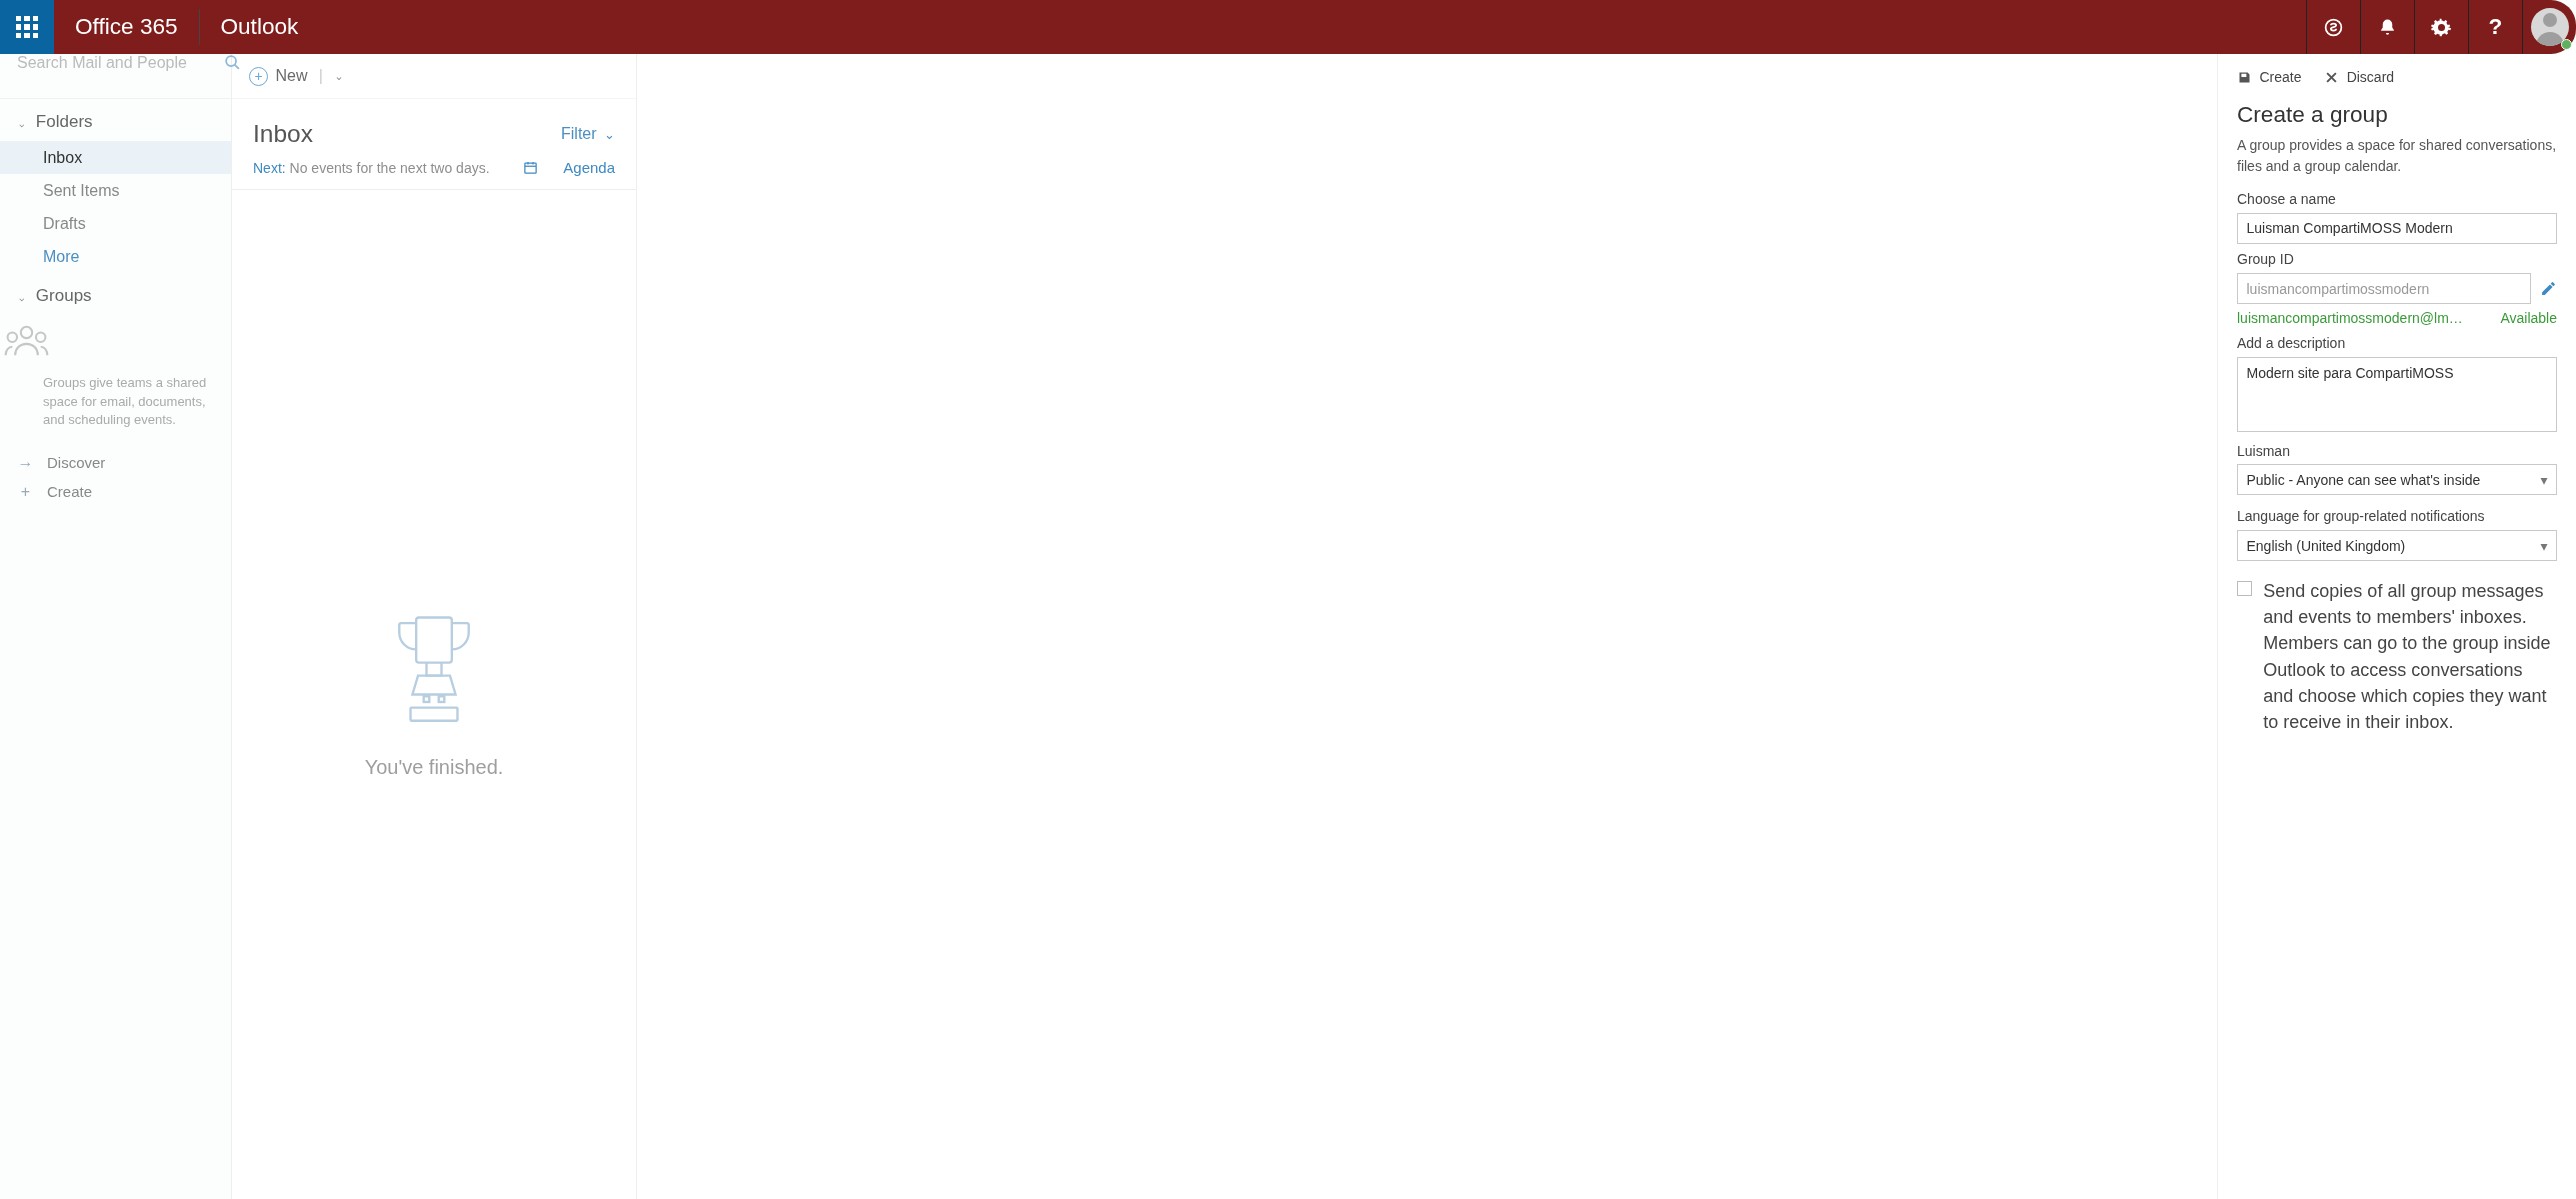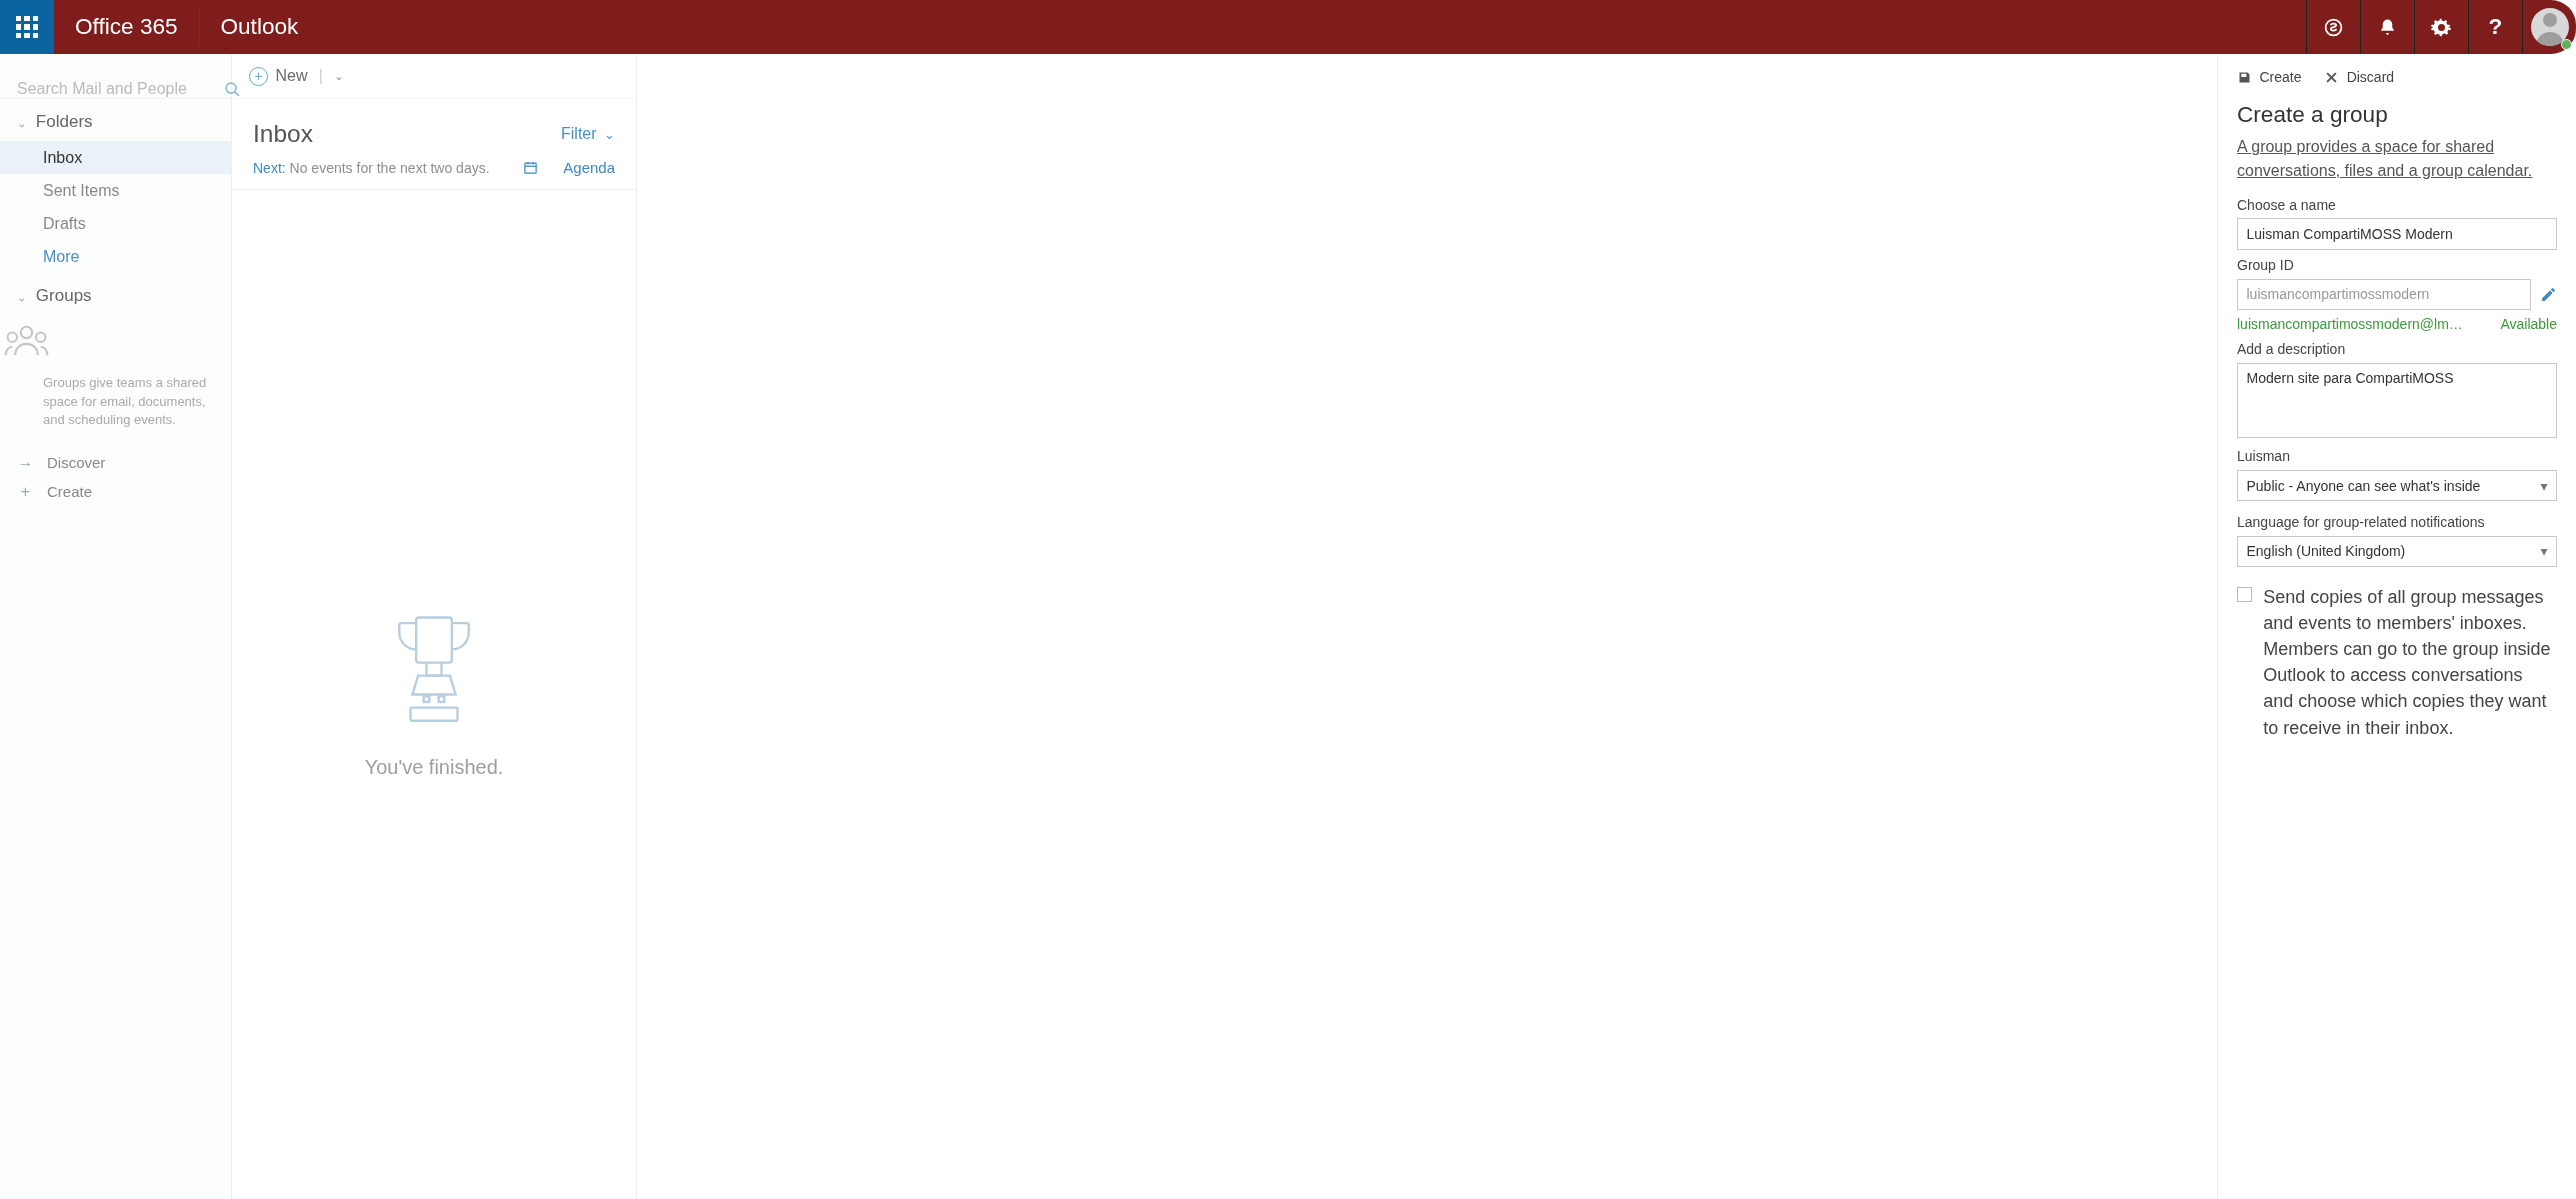--- a/index.html
+++ b/index.html
@@ -17,21 +17,21 @@
   .top-icon { width:54px; display:flex; align-items:center; justify-content:center; font-size:19px; cursor:pointer; border-left:0.9px solid #222; }
   .avatar { width:54px; display:flex; align-items:center; justify-content:center; position:relative; border-left:0.9px solid #222; }
   .avatar-circle { width:38px; height:38px; border-radius:50%; background: #d8d8d8; display:flex; align-items:flex-end; justify-content:center; overflow:hidden; }
   .presence { position:absolute; right:3.8px; bottom:3.8px; width:11.3px; height:11.3px; border-radius:50%; background:#5fb05f; border:1.9px solid #fff;}
 
   
   .main { display:flex; height: calc(100vh - 54px); }
 
   
   .sidebar { width:232px; border-right:0.9px solid #eee; background:#fcfdfd; display:flex; flex-direction:column; }
-  .search { height:45px; display:flex; align-items:flex-end; padding: 0 17px; color:#a8a8a8; border-bottom:0.9px solid #f0f0f0;}
+  .search { height:45px; display:flex; align-items:flex-start; padding: 0 17px; color:#a8a8a8; border-bottom:0.9px solid #f0f0f0;}
   .search input { border:none; background:transparent; font-size:16px; flex:1; outline:none; color:#666;}
   .search input::placeholder { color:#bbb; }
   .search-icon { color:#8fb9d6; font-size:17px; }
 
   .nav-section-header { display:flex; align-items:center; gap:9.4px; padding: 13px 17px 9.4px; font-size:17px; color:#666; cursor:pointer;}
   .nav-section-header .chev { font-size:11.3px; color:#999; transform: rotate(180deg); }
   .nav-item { padding: 7.5px 17px 7.5px 43px; font-size:16px; color:#888; cursor:pointer;}
   .nav-item.active { background:#eaf1f7; color:#333; }
   .nav-item.link { color:#4b8fc2; }
   .groups-promo { padding: 9.4px 17px 9.4px 43px; color:#aaa; font-size:13px; line-height:1.4;}
@@ -55,21 +55,21 @@
   .empty-text { color:#9e9e9e; font-size:20px; }
 
   
   .reading { flex:1; border-right:0.9px solid #eee; }
 
   
   .panel { width:358px; padding: 0 19px 19px; overflow-y:auto; }
   .panel-toolbar { display:flex; gap:22.6px; padding: 15px 0 9.4px; color:#555; }
   .panel-btn { display:flex; align-items:center; gap:7.5px; font-size:14px; cursor:pointer; color:#444;}
   .panel-title { font-size:22.6px; color:#333; margin: 7.5px 0 7.5px; }
-  .panel-desc { font-size:16px; color:#555; line-height:1.45; margin-bottom:15px;text-decoration:underline;}
+  .panel-desc { font-size:14px; color:#555; line-height:1.45; margin-bottom:15px;}
   .form-label { font-size:14px; color:#444; margin: 7.5px 0 5.7px; }
   .text-input { width:100%; border:0.9px solid #c9c9c9; padding:6.6px 8.5px; font-size:14px; color:#333; outline:none;}
   .text-input::placeholder { color:#999; }
   .row-with-edit { display:flex; align-items:center; gap:9.4px; }
   .row-with-edit .text-input { flex:1; }
   .pencil { color:#3e8ac2; font-size:17px; cursor:pointer;}
   .avail-row { display:flex; justify-content:space-between; margin:5.7px 0 9.4px; font-size:14px;}
   .avail-email { color:#3a9a3a; overflow:hidden; text-overflow:ellipsis; white-space:nowrap; max-width: 226px;}
   .avail-status { color:#3a9a3a; }
   textarea.text-input { height:75px; resize:none; font-family:inherit;}

